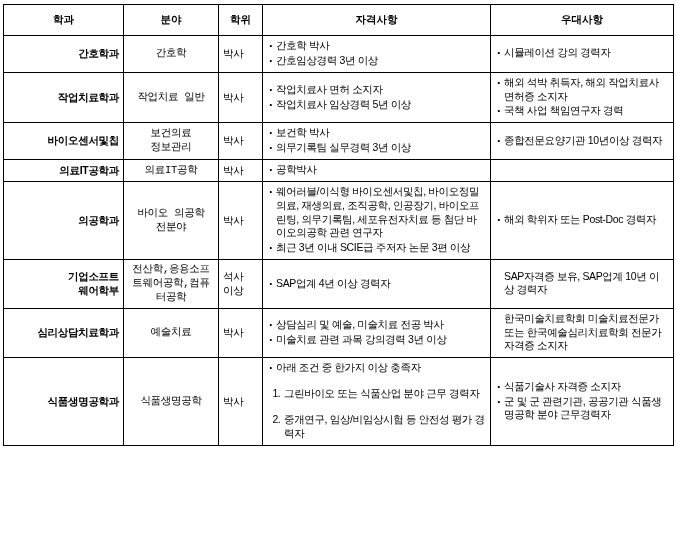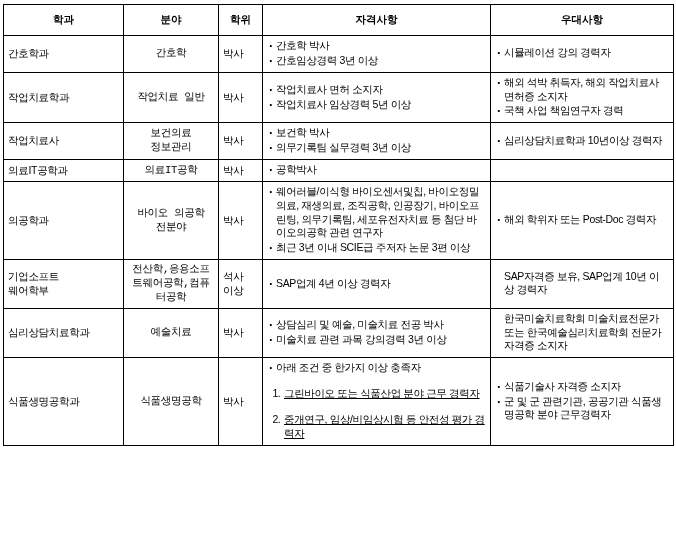--- a/index.html
+++ b/index.html
@@ -34,22 +34,22 @@
   }
   thead th {
     text-align: center;
     font-weight: bold;
     font-size: 12px;
     background: #ffffff;
     height: 24px;
     padding: 4px 2px;
   }
   .c-dept {
-    text-align: left;
-    font-weight: normal;
+    text-align: right;
+    font-weight: bold;
     font-size: 11.5px;
     letter-spacing: -0.3px;
   }
   .c-field {
     text-align: center;
     font-size: 11px;
     letter-spacing: -0.3px;
     font-family: Liberation Mono, monospace;
   }
   .c-degree {
@@ -86,21 +86,20 @@
     content: "";
   }
   ol.nums {
     margin: 1px 0 0 0;
     padding-left: 16px;
     list-style: decimal;
   }
   ol.nums > li {
     margin: 12px 0 1px 0;
     padding-left: 1px;
-    text-decoration: underline;
   }
   .multiline {
     white-space: pre-line;
   }
 </style>
 </head>
 <body>
 
 <div class="sheet">
   <table class="grid">
@@ -148,33 +147,33 @@
             </ul>
           </td>
           <td class="c-list">
             <ul class="bullets">
               <li>해외 석박 취득자, 해외 작업치료사 면허증 소지자</li>
               <li>국책 사업 책임연구자 경력</li>
             </ul>
           </td>
         </tr>
         <tr>
-          <td class="c-dept multiline">작업치료사</td>
+          <td class="c-dept multiline">바이오센서및칩</td>
           <td class="c-field multiline">보건의료
 정보관리</td>
           <td class="c-degree multiline">박사</td>
           <td class="c-list">
             <ul class="bullets">
               <li>보건학 박사</li>
               <li>의무기록팀 실무경력 3년 이상</li>
             </ul>
           </td>
           <td class="c-list">
             <ul class="bullets">
-              <li>심리상담치료학과 10년이상 경력자</li>
+              <li>종합전문요양기관 10년이상 경력자</li>
             </ul>
           </td>
         </tr>
         <tr>
           <td class="c-dept multiline">의료IT공학과</td>
           <td class="c-field multiline">의료IT공학</td>
           <td class="c-degree multiline">박사</td>
           <td class="c-list">
             <ul class="bullets">
               <li>공학박사</li>

